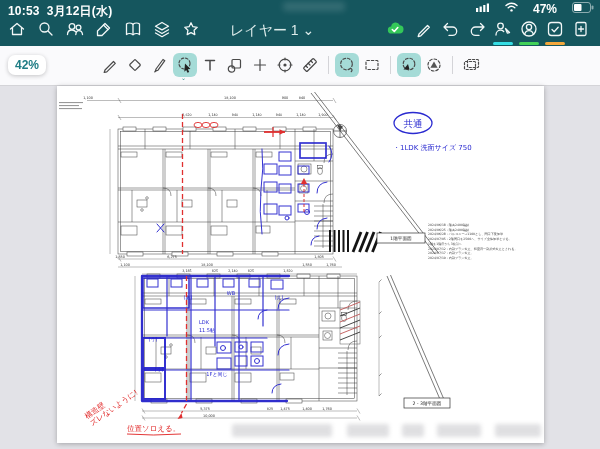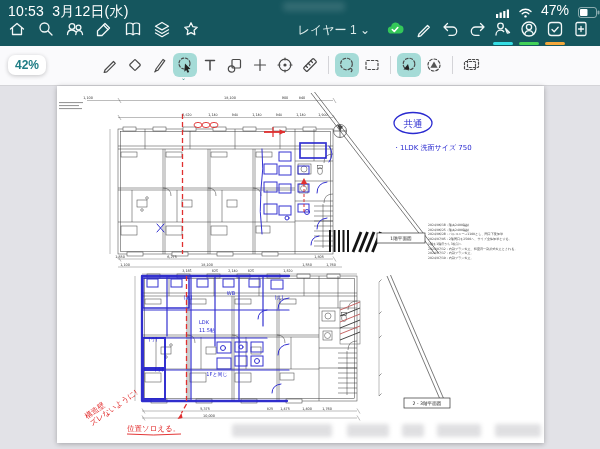--- a/index.html
+++ b/index.html
@@ -1,29 +1,29 @@
 <!DOCTYPE html>
 <html><head>
 <meta charset="utf-8">
 <style>
   html,body{margin:0;padding:0;}
   body{width:600px;height:449px;overflow:hidden;background:#e2e2e7;
        font-family:"Liberation Sans","DejaVu Sans",sans-serif;position:relative;}
   
   .header{position:absolute;left:0;top:0;width:600px;height:46px;background:#15565e;}
-  .statusbar{position:absolute;left:0;top:0;width:600px;height:16px;color:#fff;font-size:14px;font-weight:normal;}
+  .statusbar{position:absolute;left:0;top:0;width:600px;height:16px;color:#fff;font-size:12px;font-weight:bold;}
   .status-left{position:absolute;left:8px;top:3px;letter-spacing:.2px;}
-  .status-right{position:absolute;right:0;top:2px;display:flex;align-items:flex-end;gap:9px;}
+  .status-right{position:absolute;right:6px;top:2px;display:flex;align-items:flex-start;gap:15px;}
   .blurpatch{position:absolute;border-radius:3px;background:rgba(255,255,255,.14);filter:blur(3px);}
   .navrow{position:absolute;left:0;top:15px;width:600px;height:31px;}
   .navicons{position:absolute;display:flex;gap:7px;top:3px;}
   .navicons.left{left:6px;}
   .nav-btn{width:22px;height:22px;display:flex;align-items:center;justify-content:center;background:transparent;border:none;padding:0;position:relative;}
   .nav-btn svg{stroke:#f2f7f7;fill:none;stroke-width:1.3;stroke-linecap:round;stroke-linejoin:round;}
-  .navtitle{position:absolute;left:230px;top:7px;width:140px;text-align:right;color:#dcebea;font-size:12px;}
+  .navtitle{position:absolute;left:230px;top:7px;width:140px;text-align:left;color:#dcebea;font-size:14px;}
   .underbar{position:absolute;top:24px;left:1px;width:20px;height:2.5px;border-radius:2px;}
   
   .toolbar{position:absolute;left:0;top:46px;width:600px;height:39px;background:#fafafc;border-bottom:1px solid #d4d4d8;}
   .zoombadge{position:absolute;left:8px;top:9px;background:#fff;color:#1f7d85;font-size:12px;font-weight:bold;
              padding:3px 7px;border-radius:7px;box-shadow:0 1px 4px rgba(0,0,0,.22);}
   .tools{position:absolute;left:98px;top:7px;display:flex;align-items:center;gap:1px;}
   .tool{width:24px;height:24px;border:none;background:transparent;border-radius:6px;display:flex;align-items:center;justify-content:center;position:relative;padding:0;}
   .tool svg{stroke:#4a4a4a;fill:none;stroke-width:1.2;stroke-linecap:round;stroke-linejoin:round;}
   .tool.active{background:#a5dbd7;}
   .tool .chev{position:absolute;bottom:-4px;left:8px;font-size:6px;color:#2a8c86;line-height:6px;}

